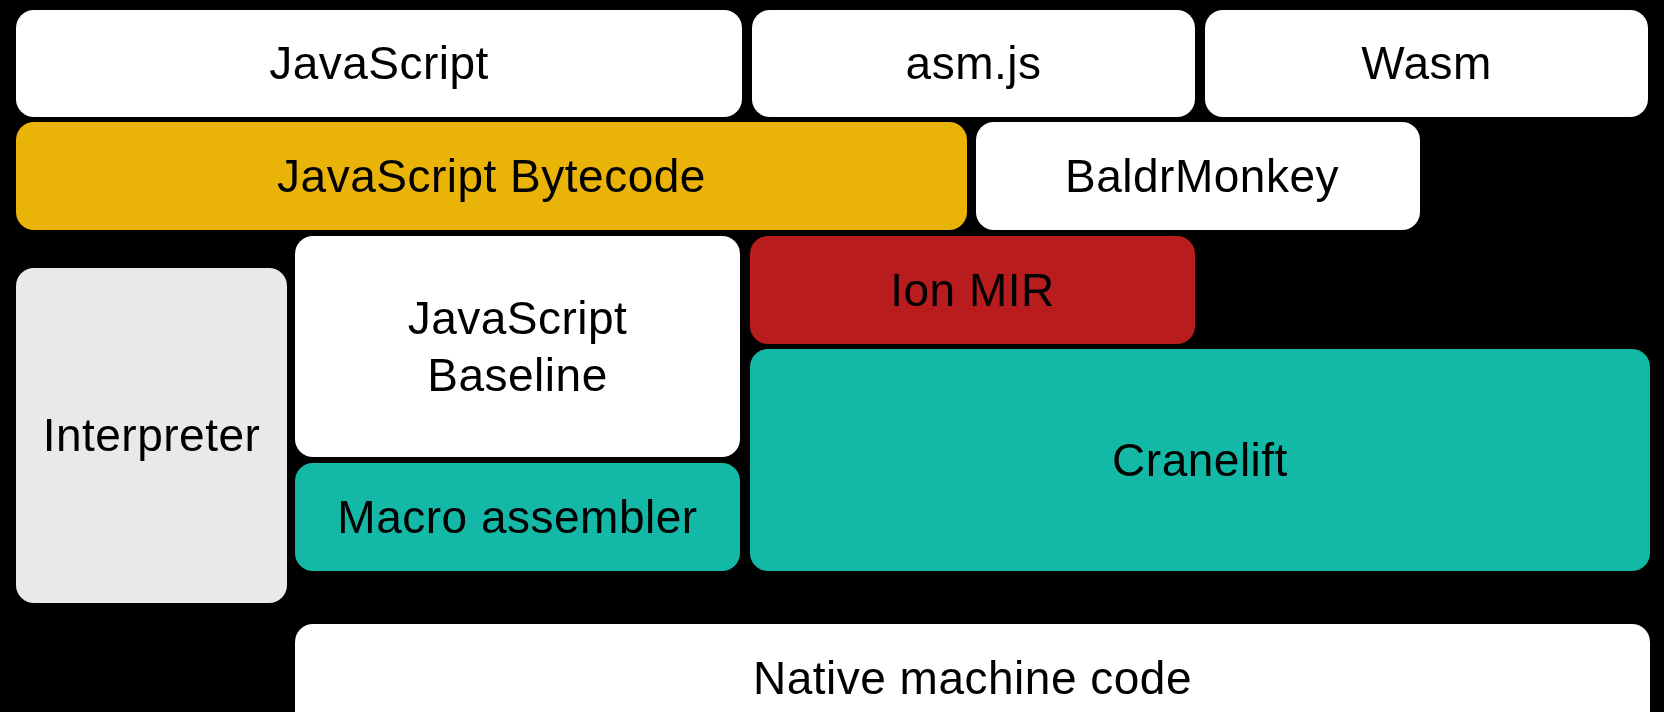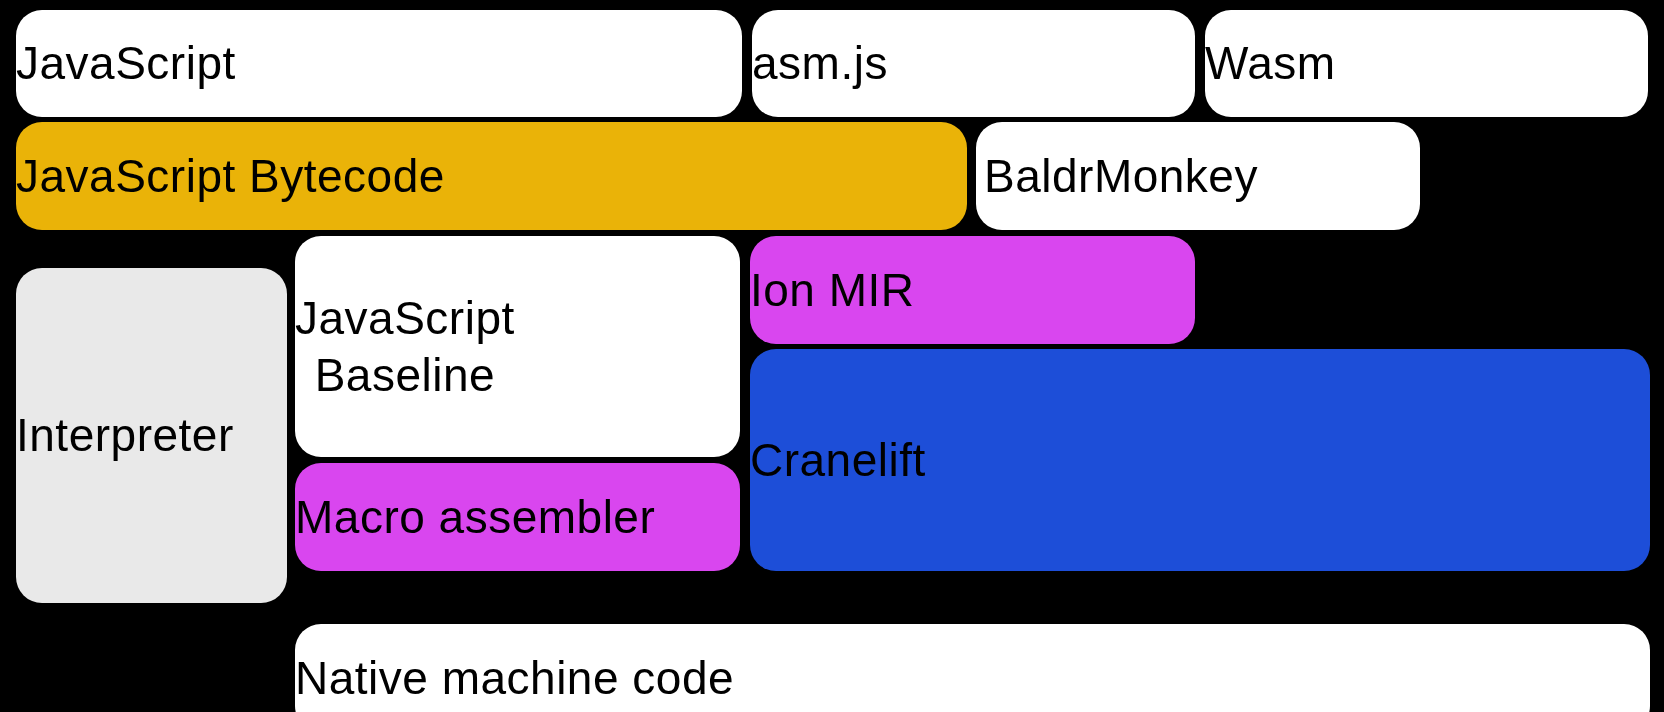--- a/index.html
+++ b/index.html
@@ -12,21 +12,22 @@
     width: 1664px;
     height: 712px;
     background: #000000;
     overflow: hidden;
     font-family: "Liberation Sans", sans-serif;
   }
   .node {
     position: absolute;
     display: flex;
     align-items: center;
-    border-radius: 26px;
+    justify-content: center;
+    border-radius: 18px;
     background: #ffffff;
     box-sizing: border-box;
   }
   .node .label {
     font-size: 46px;
     line-height: 1.22;
     color: #000000;
     text-align: center;
     white-space: pre-line;
     letter-spacing: 0.5px;
@@ -71,29 +72,29 @@
 
   <div class="node n-interpreter" style="background-color: rgb(233, 233, 233);">
     <span class="label">Interpreter</span>
   </div>
 
   <div class="node n-baseline" style="background-color: rgb(255, 255, 255);">
     <span class="label">JavaScript
 Baseline</span>
   </div>
 
-  <div class="node n-ionmir" style="background-color: #d946ef;">
+  <div class="node n-ionmir" style="background-color: #b91c1c;">
     <span class="label">Ion MIR</span>
   </div>
 
-  <div class="node n-cranelift" style="background-color: #1d4ed8;">
+  <div class="node n-cranelift" style="background-color: #14b8a6;">
     <span class="label">Cranelift</span>
   </div>
 
-  <div class="node n-macroasm" style="background-color: #d946ef;">
+  <div class="node n-macroasm" style="background-color: #14b8a6;">
     <span class="label">Macro assembler</span>
   </div>
 
   <div class="node n-nativecode" style="background-color: rgb(255, 255, 255); margin-top: 48px;">
     <span class="label">Native machine code</span>
   </div>
 
 </div>
 
 </body></html>

